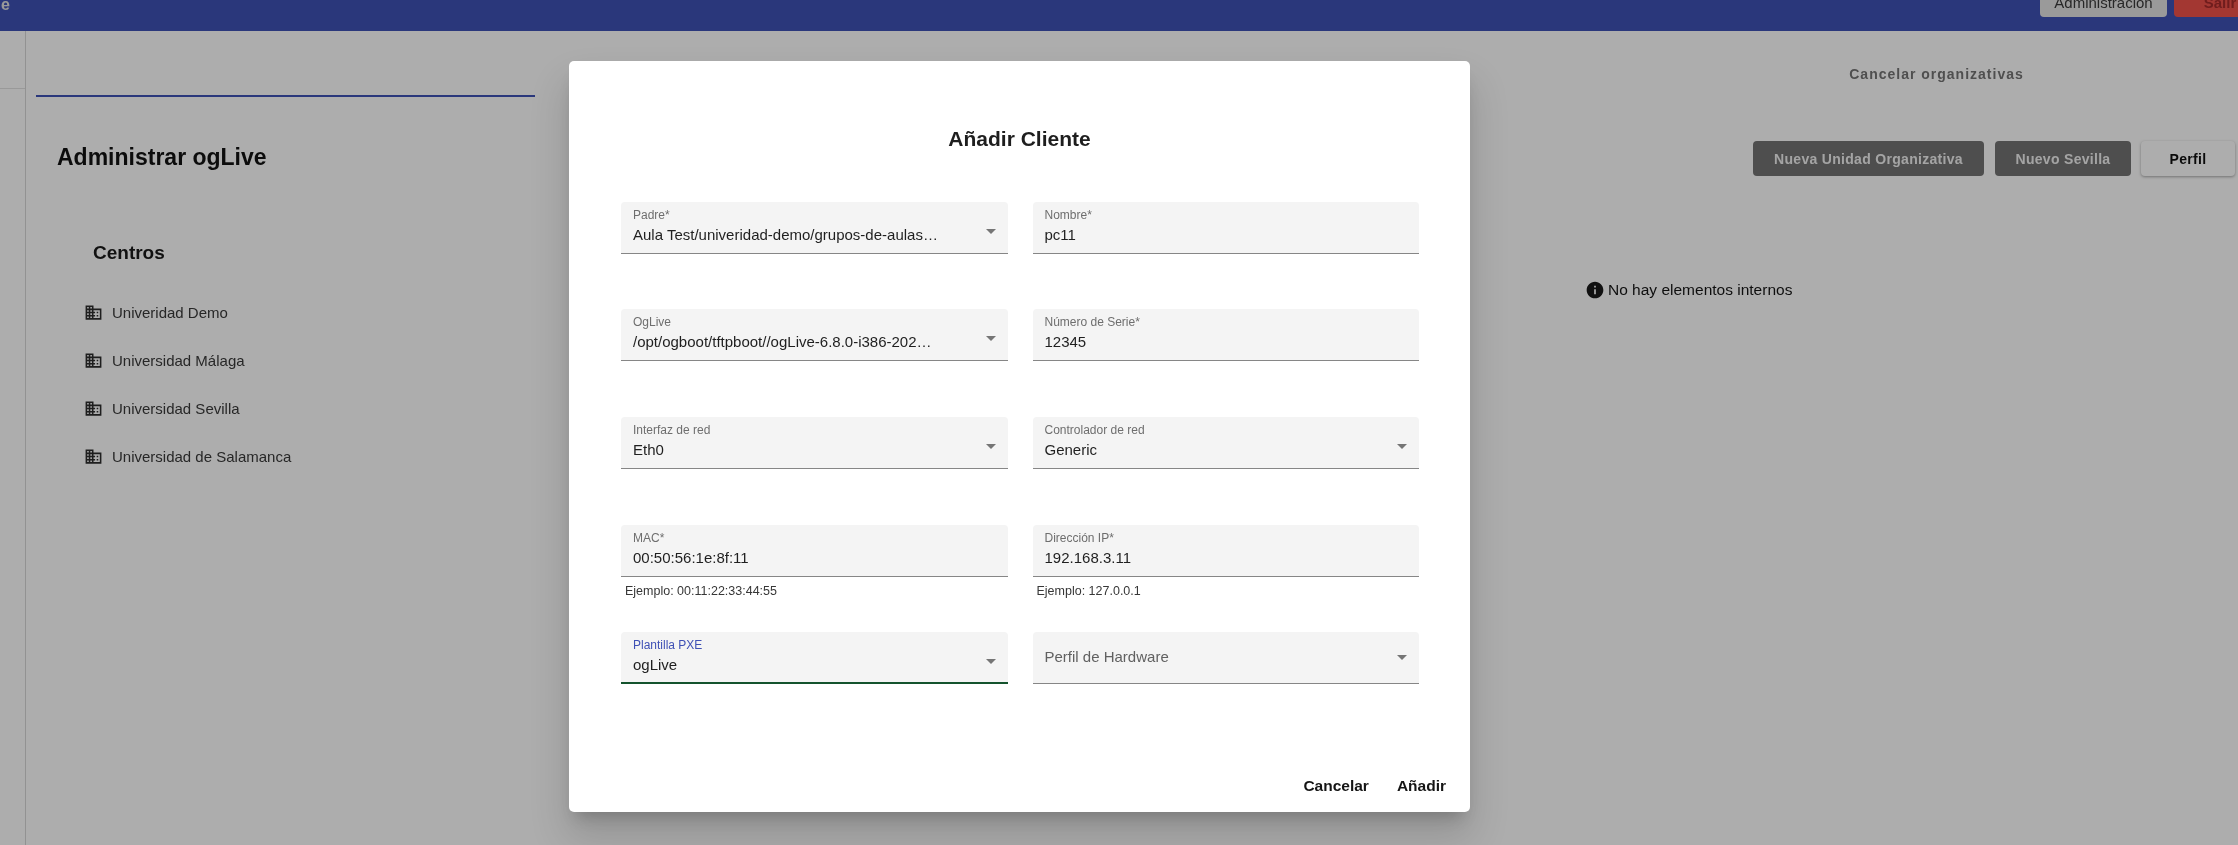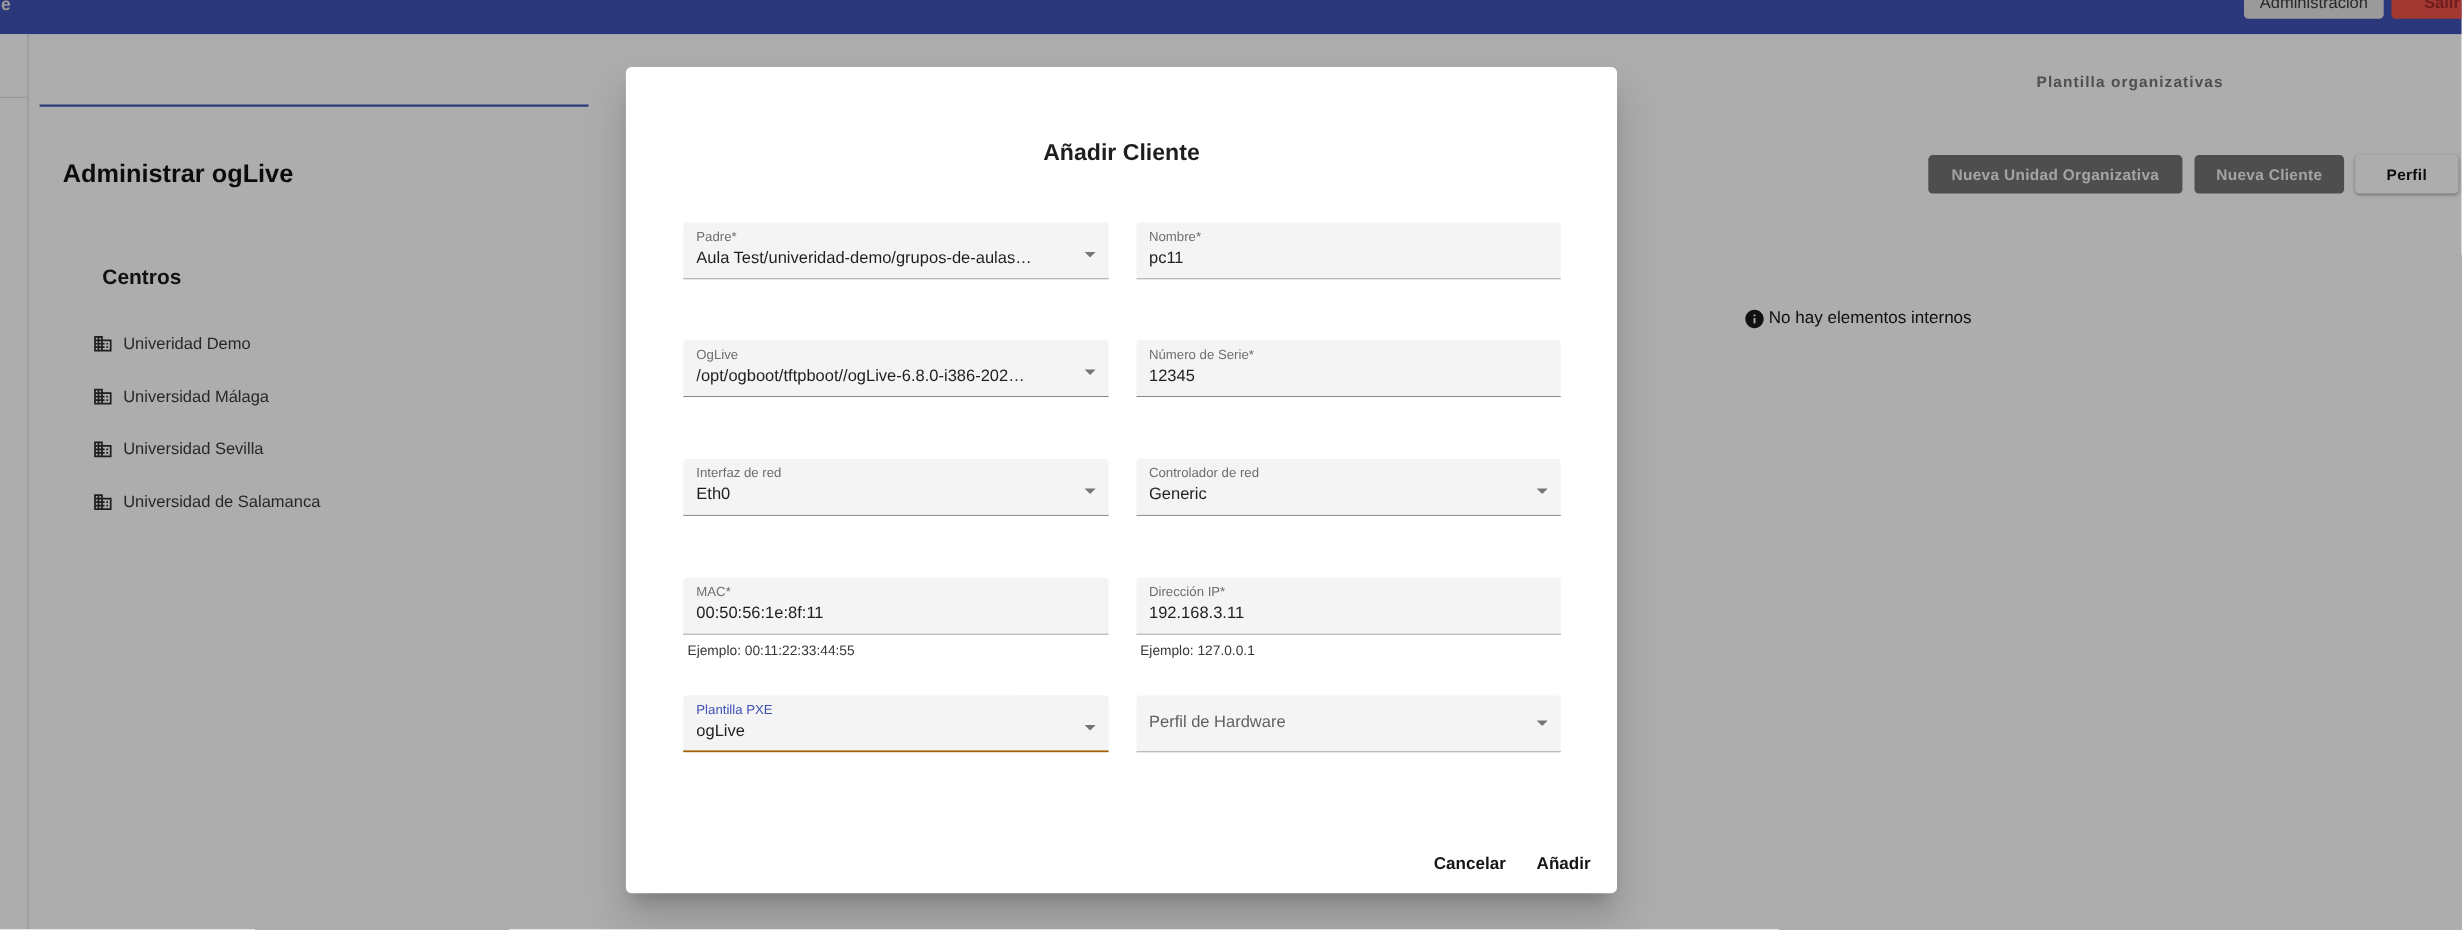--- a/index.html
+++ b/index.html
@@ -52,21 +52,21 @@
   .dialog { position:absolute; left:569px; top:61px; width:901px; height:751px; background:#fff;
             border-radius:5px; z-index:10;
             box-shadow:0 11px 15px -7px rgba(0,0,0,.2), 0 24px 38px 3px rgba(0,0,0,.14); }
   .dialog-title { position:absolute; left:0; top:22px; width:100%; text-align:center;
                   font-size:21px; font-weight:700; color:#1e1e1e;margin-top:44px; }
   .f-row { position:absolute; left:52px; width:798px; display:flex; gap:25px; }
   .r1{top:141px}.r2{top:248px}.r3{top:356px}.r4{top:464px}.r5{top:571px}
   .field { position:relative; flex:1; cursor:pointer; }
   .fill { position:relative; height:52px; background:#f4f4f4; border-radius:4px 4px 0 0;
           border-bottom:1px solid rgba(0,0,0,.45); }
-  .field.focused .fill { border-bottom:2px solid #a16207; }
+  .field.focused .fill { border-bottom:2px solid #14532d; }
   .flabel { position:absolute; left:12px; top:6px; font-size:12px; color:#6e6e6e; white-space:nowrap; }
   .field.focused .flabel { color:#3f51b5; }
   .fvalue { position:absolute; left:12px; top:24px; right:26px; font-size:15px; color:#1f1f1f;
             white-space:nowrap; overflow:hidden; }
   .fplaceholder { position:absolute; left:12px; top:0; line-height:50px; font-size:15px; color:#616161; }
   .arrow { position:absolute; right:12px; top:27px; width:0; height:0;
            border-left:5px solid transparent; border-right:5px solid transparent;
            border-top:5px solid #757575; }
   .field.empty .arrow { top:23px; }
   .helper { position:absolute; left:4px; top:59px; font-size:12.5px; color:#373737; white-space:nowrap; }
@@ -112,23 +112,23 @@
       </svg>
     <span class="center-label">Universidad Sevilla</span>
   </div>
   <div class="center-row" style="top:445px">
     <svg width="19" height="19" viewBox="0 0 24 24">
         <path fill="#2e2e2e" d="M12 7V3H2v18h20V7H12zM6 19H4v-2h2v2zm0-4H4v-2h2v2zm0-4H4V9h2v2zm0-4H4V5h2v2zm4 12H8v-2h2v2zm0-4H8v-2h2v2zm0-4H8V9h2v2zm0-4H8V5h2v2zm10 12h-8v-2h2v-2h-2v-2h2v-2h-2V9h8v10zm-2-8h-2v2h2v-2zm0 4h-2v2h2v-2z"></path>
       </svg>
     <span class="center-label">Universidad de Salamanca</span>
   </div>
 
-  <div class="tab-ou">Plantilla organizativas</div>
+  <div class="tab-ou">Cancelar organizativas</div>
   <button class="rp-btn btn-indigo btn-new-ou">Nueva Unidad Organizativa</button>
-  <button class="rp-btn btn-indigo btn-new-client">Nueva Cliente</button>
+  <button class="rp-btn btn-indigo btn-new-client">Nuevo Sevilla</button>
   <button class="rp-btn btn-legend">Perfil</button>
 
   <div class="empty-state">
     <svg width="20" height="20" viewBox="0 0 24 24">
         <path fill="#1a1a1a" d="M12 2C6.48 2 2 6.48 2 12s4.48 10 10 10 10-4.48 10-10S17.52 2 12 2zm1 15h-2v-6h2v6zm0-8h-2V7h2v2z"></path>
       </svg>
     <span class="empty-text">No hay elementos internos</span>
   </div>
 
   <div class="backdrop"></div>

